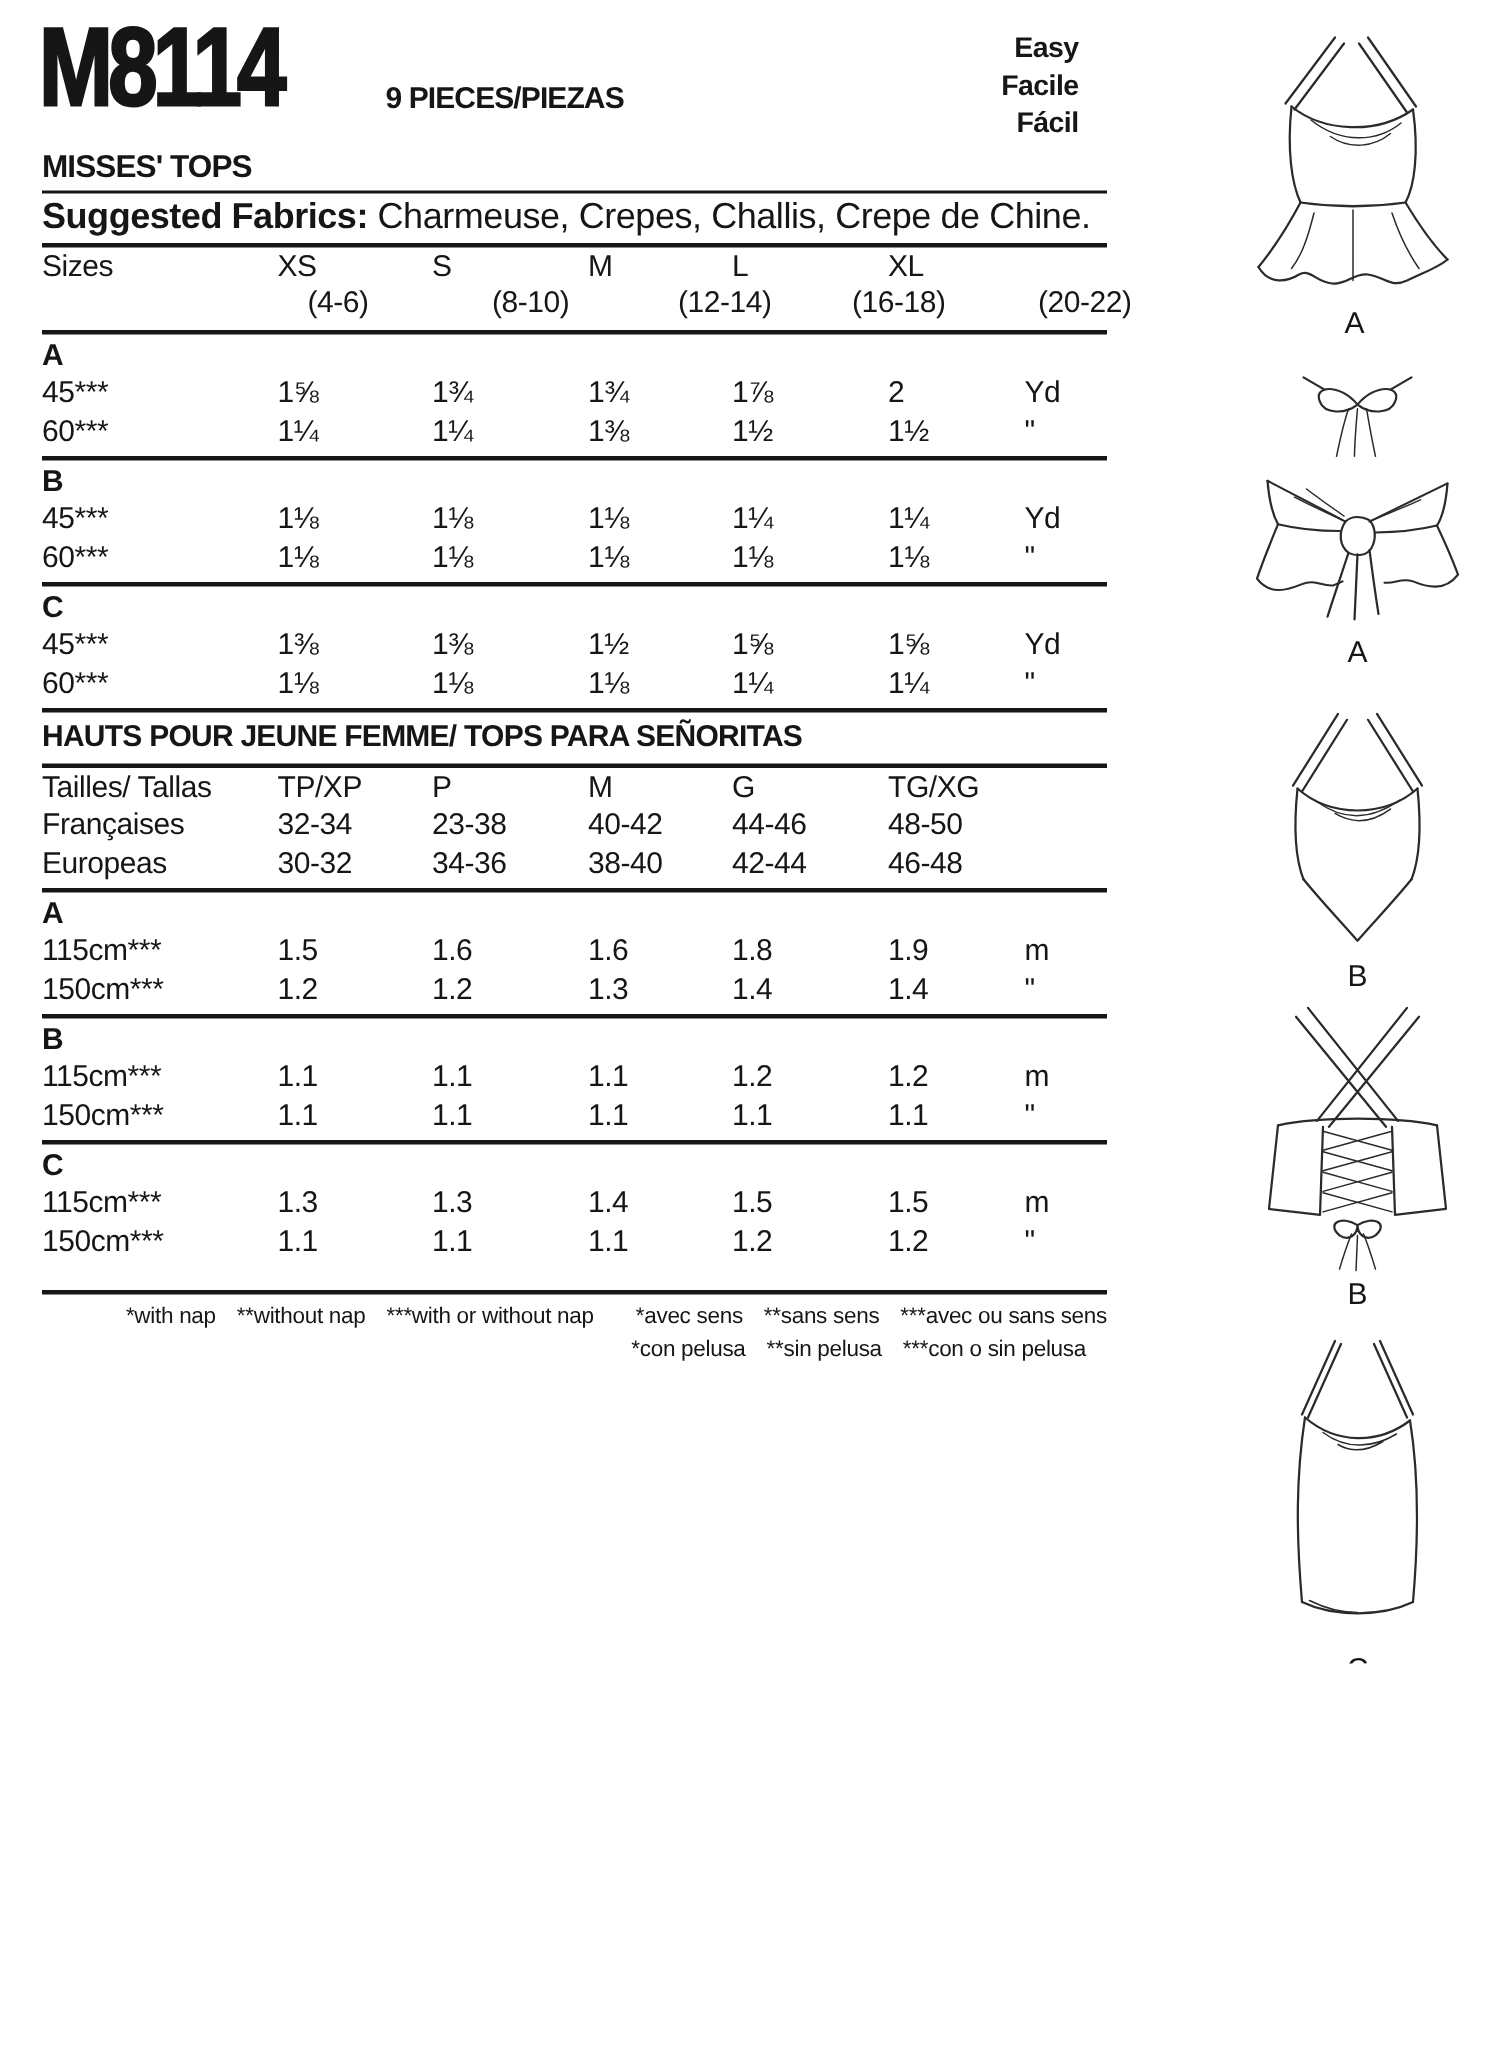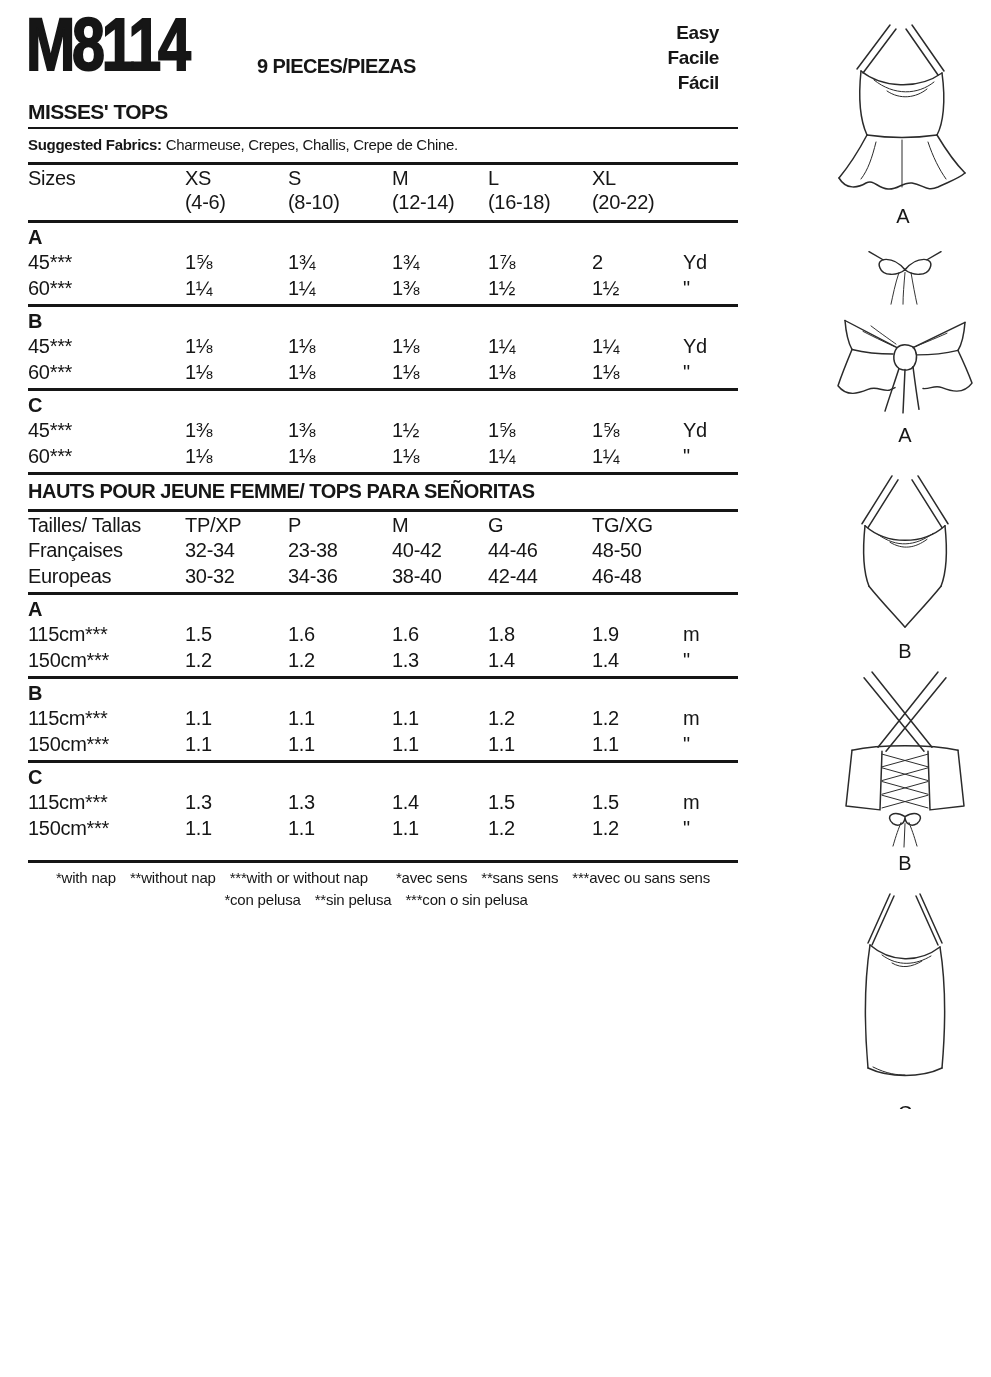--- a/index.html
+++ b/index.html
@@ -14,36 +14,36 @@
                 -webkit-text-stroke:2px #161616; }
   .pieces { position:absolute; left:257px; top:55px; font-size:20px; font-weight:700; letter-spacing:-0.6px; }
   .difficulty { position:absolute; right:272px; top:20px; text-align:right; font-size:19px;
                 font-weight:700; line-height:25px; letter-spacing:-0.4px; }
 
   
   .left { position:absolute; left:28px; top:101px; width:710px; }
   .sec-title { font-size:21px; font-weight:700; height:24px; line-height:22px; letter-spacing:-0.6px; }
   .rule  { border-top:2px solid #161616; margin:2px 0 3px 0; }
   .rule3 { border-top:3px solid #161616; margin:3px 0 2px 0; }
-  .fabrics { font-size:15px; height:27px; line-height:26px; }
+  .fabrics { font-size:24px; height:27px; line-height:26px; }
   .fabrics .b { font-weight:700; }
 
   .trow { display:grid; grid-template-columns:157px 103px 104px 96px 104px 91px 55px; }
   .trow > div { overflow:visible; white-space:nowrap; }
   .thead  { height:23px; line-height:23px; font-size:20px; }
-  .thead2 { height:27px; line-height:24px; font-size:20px; }
+  .thead2 { height:27px; line-height:24px; font-size:20px;gap:20px; }
   .tview  { height:24px; line-height:24px; font-size:20px; font-weight:700; }
   .tdata  { height:26px; line-height:26px; font-size:20px; }
   .bold   { font-weight:400; }
 
   .band-title { font-size:20px; font-weight:700; height:29px; line-height:28px; letter-spacing:-0.5px; }
 
   .gap-rule { margin-top:19px; }
   .footnotes { margin-top:5px; font-size:15px; letter-spacing:-0.2px; }
-  .fnrow { display:flex; justify-content:center; height:22px; line-height:20px; }
+  .fnrow { display:flex; justify-content:flex-end; height:22px; line-height:20px; }
   .fnrow .grp span { margin-right:14px; }
   .fnrow .grp-r span { margin-left:14px; margin-right:0; }
 
   
   .fig { position:absolute; text-align:center; }
   .fig svg { display:block; }
   .fig-label { font-size:20px; font-weight:400; letter-spacing:0; }
   .fig1 { left:830px; top:22px;  width:146px; } .fig1 .fig-label { margin-top:3px; }
   .fig2 { left:835px; top:248px; width:140px; } .fig2 .fig-label { margin-top:2px; }
   .fig3 { left:835px; top:474px; width:140px; } .fig3 .fig-label { margin-top:6px; }

